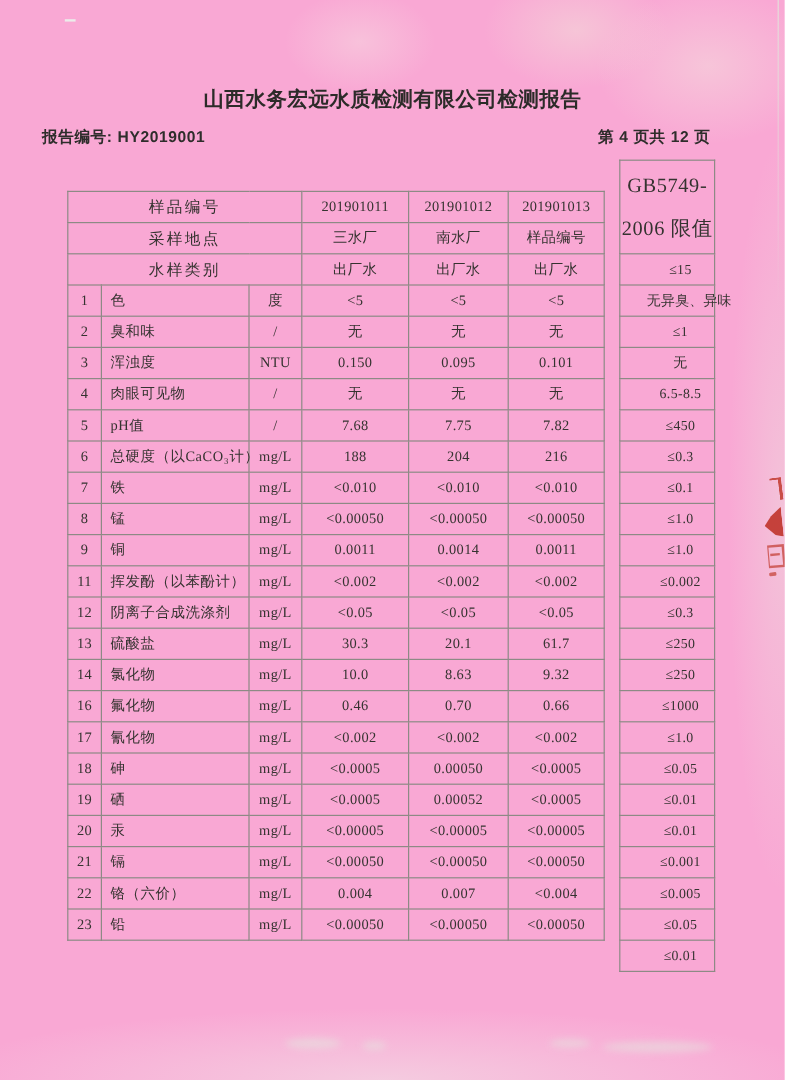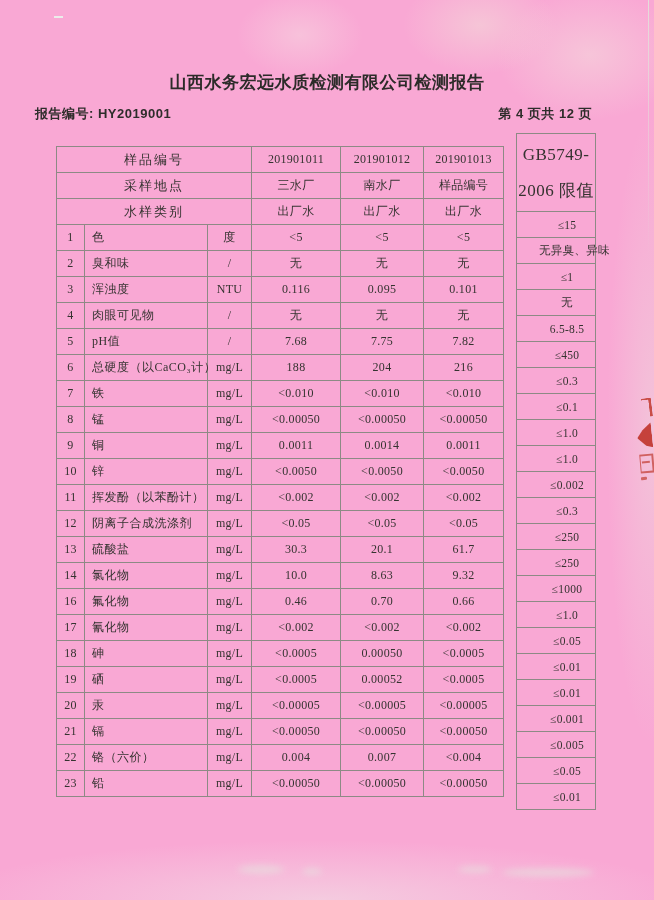--- a/index.html
+++ b/index.html
@@ -133,21 +133,21 @@
             <td class="name-cell">臭和味</td>
             <td>/</td>
             <td>无</td>
             <td>无</td>
             <td>无</td>
           </tr>
           <tr>
             <td>3</td>
             <td class="name-cell">浑浊度</td>
             <td>NTU</td>
-            <td>0.116</td>
+            <td>0.150</td>
             <td>0.095</td>
             <td>0.101</td>
           </tr>
           <tr>
             <td>4</td>
             <td class="name-cell">肉眼可见物</td>
             <td>/</td>
             <td>无</td>
             <td>无</td>
             <td>无</td>
@@ -184,28 +184,20 @@
             <td>&lt;0.00050</td>
             <td>&lt;0.00050</td>
           </tr>
           <tr>
             <td>9</td>
             <td class="name-cell">铜</td>
             <td>mg/L</td>
             <td>0.0011</td>
             <td>0.0014</td>
             <td>0.0011</td>
-          </tr>
-          <tr>
-            <td>10</td>
-            <td class="name-cell">锌</td>
-            <td>mg/L</td>
-            <td>&lt;0.0050</td>
-            <td>&lt;0.0050</td>
-            <td>&lt;0.0050</td>
           </tr>
           <tr>
             <td>11</td>
             <td class="name-cell">挥发酚（以苯酚计）</td>
             <td>mg/L</td>
             <td>&lt;0.002</td>
             <td>&lt;0.002</td>
             <td>&lt;0.002</td>
           </tr>
           <tr>

